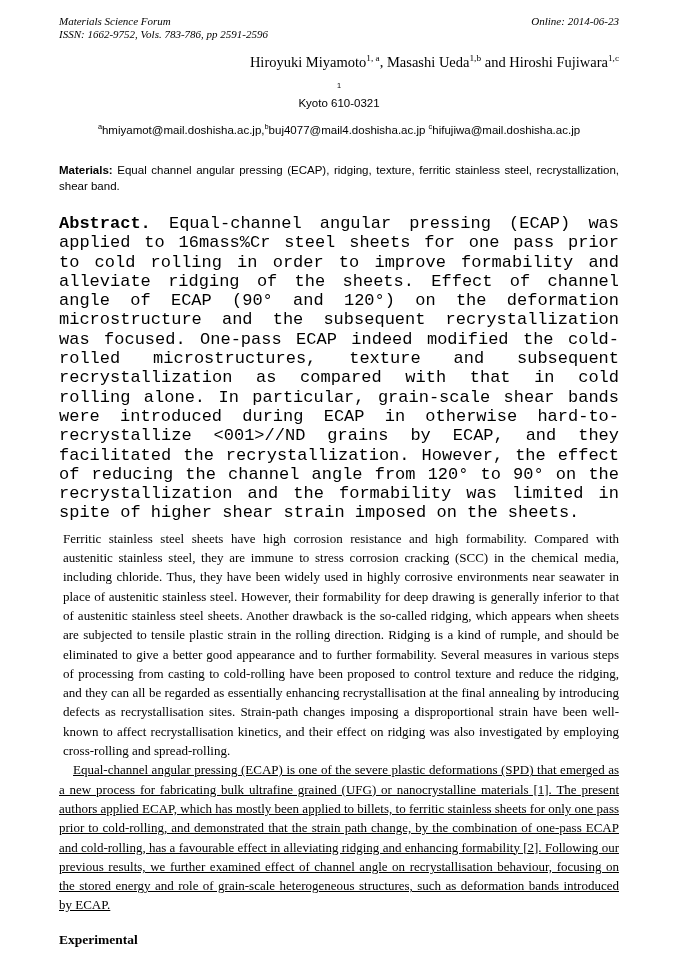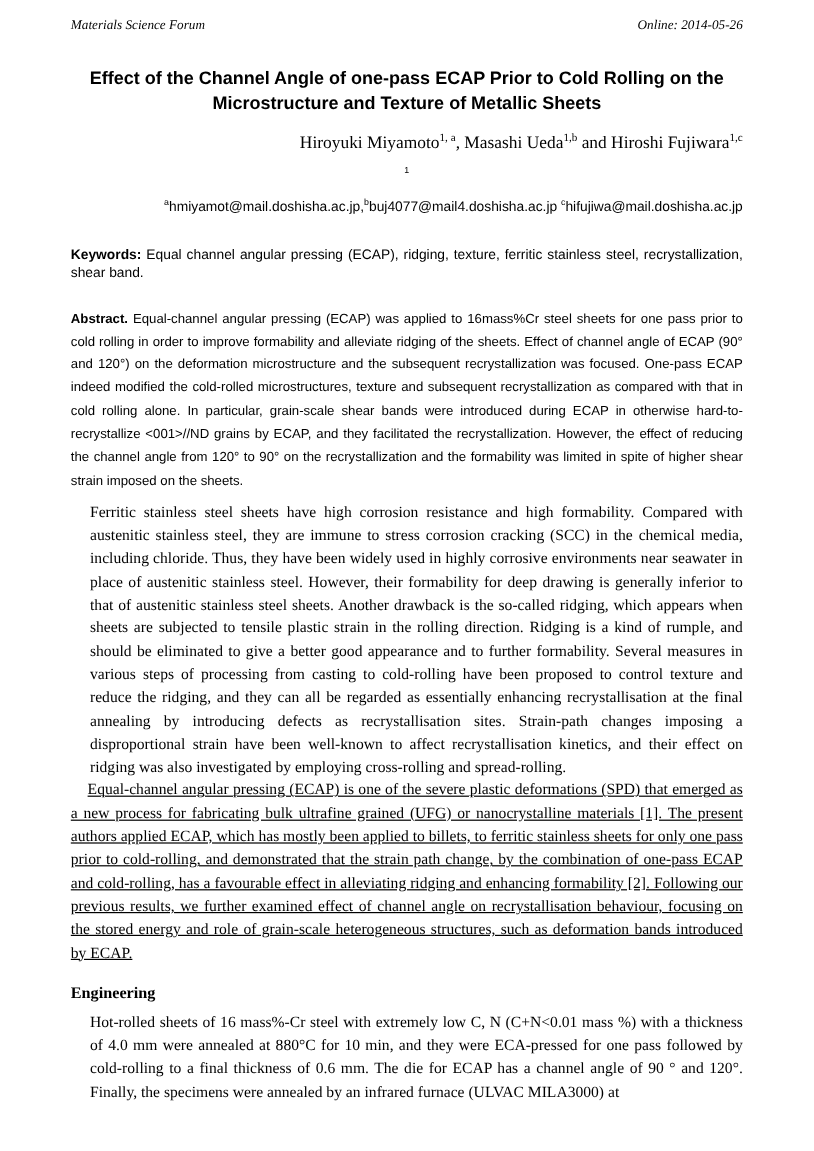--- a/index.html
+++ b/index.html
@@ -59,88 +59,88 @@
     line-height: 14px;
     text-align: center;
     margin-top: 11px;
   }
   .affiliation .line { display: block; }
   .affiliation .line:first-child { display: inline; }
   .emails {
     font-family: "Liberation Sans", sans-serif;
     font-size: 11.5px;
     line-height: 14px;
-    text-align: right;
+    text-align: center;
     margin-top: 13px;
   }
   
   .keywords {
     font-family: "Liberation Sans", sans-serif;
     font-size: 11.5px;
     line-height: 15.5px;
     text-align: justify;
     margin: 26px 0 0 0;
   }
   .keywords .kw-label { font-weight: bold; }
   
   .abstract {
-    font-family: Liberation Sans, sans-serif;
-    font-size: 11px;
+    font-family: Liberation Mono, monospace;
+    font-size: 17px;
     line-height: 19.3px;
     text-align: justify;
     margin: 20px 0 0 0;
   }
   .abstract .ab-label { font-weight: bold; }
   h2.section-heading {
     font-family: "Liberation Serif", serif;
     font-weight: bold;
     font-size: 13.5px;
     line-height: 16px;
     margin: 17px 0 0 0;
   }
   p.body-para {
     font-family: "Liberation Serif", serif;
     font-size: 13px;
     line-height: 19.3px;
     text-align: justify;
-    margin: 6px 0 0 16px;
+    margin: 6px 0 0 4px;
   }
   p.body-para.cont {
     margin: 0;
     text-indent: 14px;
     text-decoration: underline;
   }
 </style>
 </head>
 <body>
 
 <div class="page">
 
   <header class="meta">
     <div class="meta-left">
       <div>Materials Science Forum</div>
+      <div>ISSN: 1662-9752, Vols. 783-786, pp 2591-2596</div>
     </div>
-    <div class="meta-right">Online: 2014-05-26</div>
+    <div class="meta-right">Online: 2014-06-23</div>
   </header>
 
-  <h1 class="title">Effect of the Channel Angle of one-pass ECAP Prior to Cold Rolling on the Microstructure and Texture of Metallic Sheets</h1>
 
   <div class="authors"><span>Hiroyuki Miyamoto</span><sup>1, a</sup><span>, </span><span>Masashi Ueda</span><sup>1,b</sup><span> and </span><span>Hiroshi Fujiwara</span><sup>1,c</sup></div>
 
-  <div class="affiliation"><sup>1</sup></div>
+  <div class="affiliation"><sup>1</sup><span class="line">Kyoto 610-0321</span></div>
 
   <div class="emails"><sup>a</sup><span>hmiyamot@mail.doshisha.ac.jp,</span><sup>b</sup><span>buj4077@mail4.doshisha.ac.jp </span><sup>c</sup><span>hifujiwa@mail.doshisha.ac.jp</span></div>
 
-  <p class="keywords"><span class="kw-label">Keywords:</span> <span>Equal channel angular pressing (ECAP), ridging, texture, ferritic stainless steel, recrystallization, shear band.</span></p>
+  <p class="keywords"><span class="kw-label">Materials:</span> <span>Equal channel angular pressing (ECAP), ridging, texture, ferritic stainless steel, recrystallization, shear band.</span></p>
 
   <p class="abstract"><span class="ab-label">Abstract.</span> <span>Equal-channel angular pressing (ECAP) was applied to 16mass%Cr steel sheets for one pass prior to cold rolling in order to improve formability and alleviate ridging of the sheets. Effect of channel angle of ECAP (90° and 120°) on the deformation microstructure and the subsequent recrystallization was focused. One-pass ECAP indeed modified the cold-rolled microstructures, texture and subsequent recrystallization as compared with that in cold rolling alone. In particular, grain-scale shear bands were introduced during ECAP in otherwise hard-to-recrystallize &lt;001&gt;//ND grains by ECAP, and they facilitated the recrystallization. However, the effect of reducing the channel angle from 120° to 90° on the recrystallization and the formability was limited in spite of higher shear strain imposed on the sheets.</span></p>
 
   <section>
     <p class="body-para">Ferritic stainless steel sheets have high corrosion resistance and high formability. Compared with austenitic stainless steel, they are immune to stress corrosion cracking (SCC) in the chemical media, including chloride. Thus, they have been widely used in highly corrosive environments near seawater in place of austenitic stainless steel.  However, their formability for deep drawing is generally inferior to that of austenitic stainless steel sheets. Another drawback is the so-called ridging, which appears when sheets are subjected to tensile plastic strain in the rolling direction. Ridging is a kind of rumple, and should be eliminated to give a better good appearance and to further formability. Several measures in various steps of processing from casting to cold-rolling have been proposed to control texture and reduce the ridging, and they can all be regarded as essentially enhancing recrystallisation at the final annealing by introducing defects as recrystallisation sites. Strain-path changes imposing a disproportional strain have been well-known to affect recrystallisation kinetics, and their effect on ridging was also investigated by employing cross-rolling and spread-rolling.</p>
     <p class="body-para cont">Equal-channel angular pressing (ECAP) is one of the severe plastic deformations (SPD) that emerged as a new process for fabricating bulk ultrafine grained (UFG) or nanocrystalline materials [1]. The present authors applied ECAP, which has mostly been applied to billets, to ferritic stainless sheets for only one pass prior to cold-rolling, and demonstrated that the strain path change, by the combination of one-pass ECAP and cold-rolling, has a favourable effect in alleviating ridging and enhancing formability [2]. Following our previous results, we further examined effect of channel angle on recrystallisation behaviour, focusing on the stored energy and role of grain-scale heterogeneous structures, such as deformation bands introduced by ECAP.</p>
   </section>
 
   <section>
-    <h2 class="section-heading">Engineering</h2>
+    <h2 class="section-heading">Experimental</h2>
     <p class="body-para">Hot-rolled sheets of 16 mass%-Cr steel with extremely low C, N (C+N&lt;0.01 mass %) with a thickness of 4.0 mm were annealed at 880°C for 10 min, and they were ECA-pressed for one pass followed by cold-rolling to a final thickness of 0.6 mm. The die for ECAP has a channel angle of 90 ° and 120°. Finally, the specimens were annealed by an infrared furnace (ULVAC MILA3000) at</p>
   </section>
 
 </div>
 
 </body></html>

